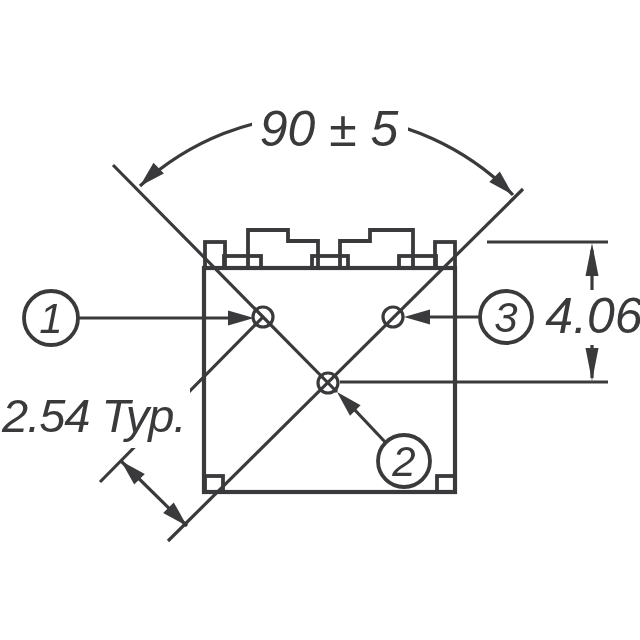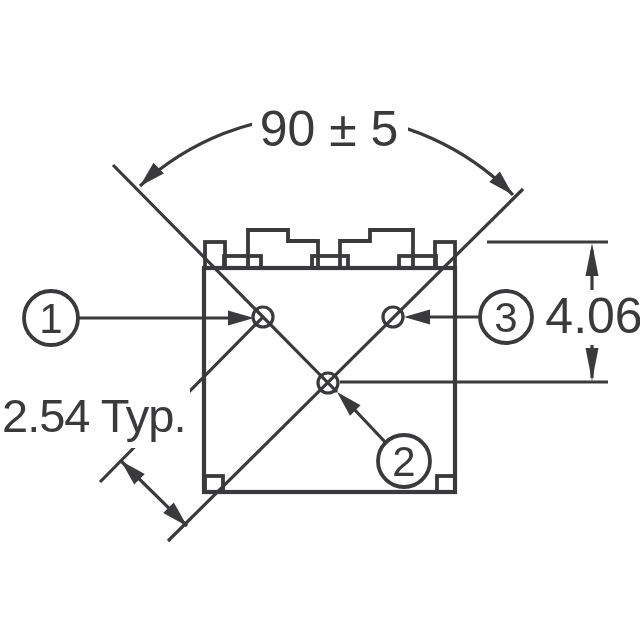--- a/index.html
+++ b/index.html
@@ -1,18 +1,18 @@
 <!DOCTYPE html>
 <html style="--ink: #3a3a3c; --bg: #ffffff;"><head>
 <meta charset="utf-8">
 <style>
   html,body{margin:0;padding:0;background:#fff;}
   :root{--ink:#3a3a3c;--bg:#ffffff;}
   .stage{width:640px;height:640px;background:var(--bg);position:relative;overflow:hidden;
-         font-family:"Liberation Sans", sans-serif;}
+         font-family:"Liberation Sans", sans-serif;font-style:italic;}
   svg text{fill:var(--ink);font-family:"Liberation Sans", sans-serif;}
   .dim-label{font-size:50px;}
   .pitch-label{font-size:47px;letter-spacing:-1px;}
   .callout-label{font-size:42px;}
   .thin{stroke:var(--ink);stroke-width:3.2;fill:none;}
   .thick{stroke:var(--ink);stroke-width:4.2;fill:none;}
   .mid{stroke:var(--ink);stroke-width:3.8;fill:none;}
   .fillink{fill:var(--ink);stroke:none;}
   .mask{fill:var(--bg);stroke:none;}
 </style>

